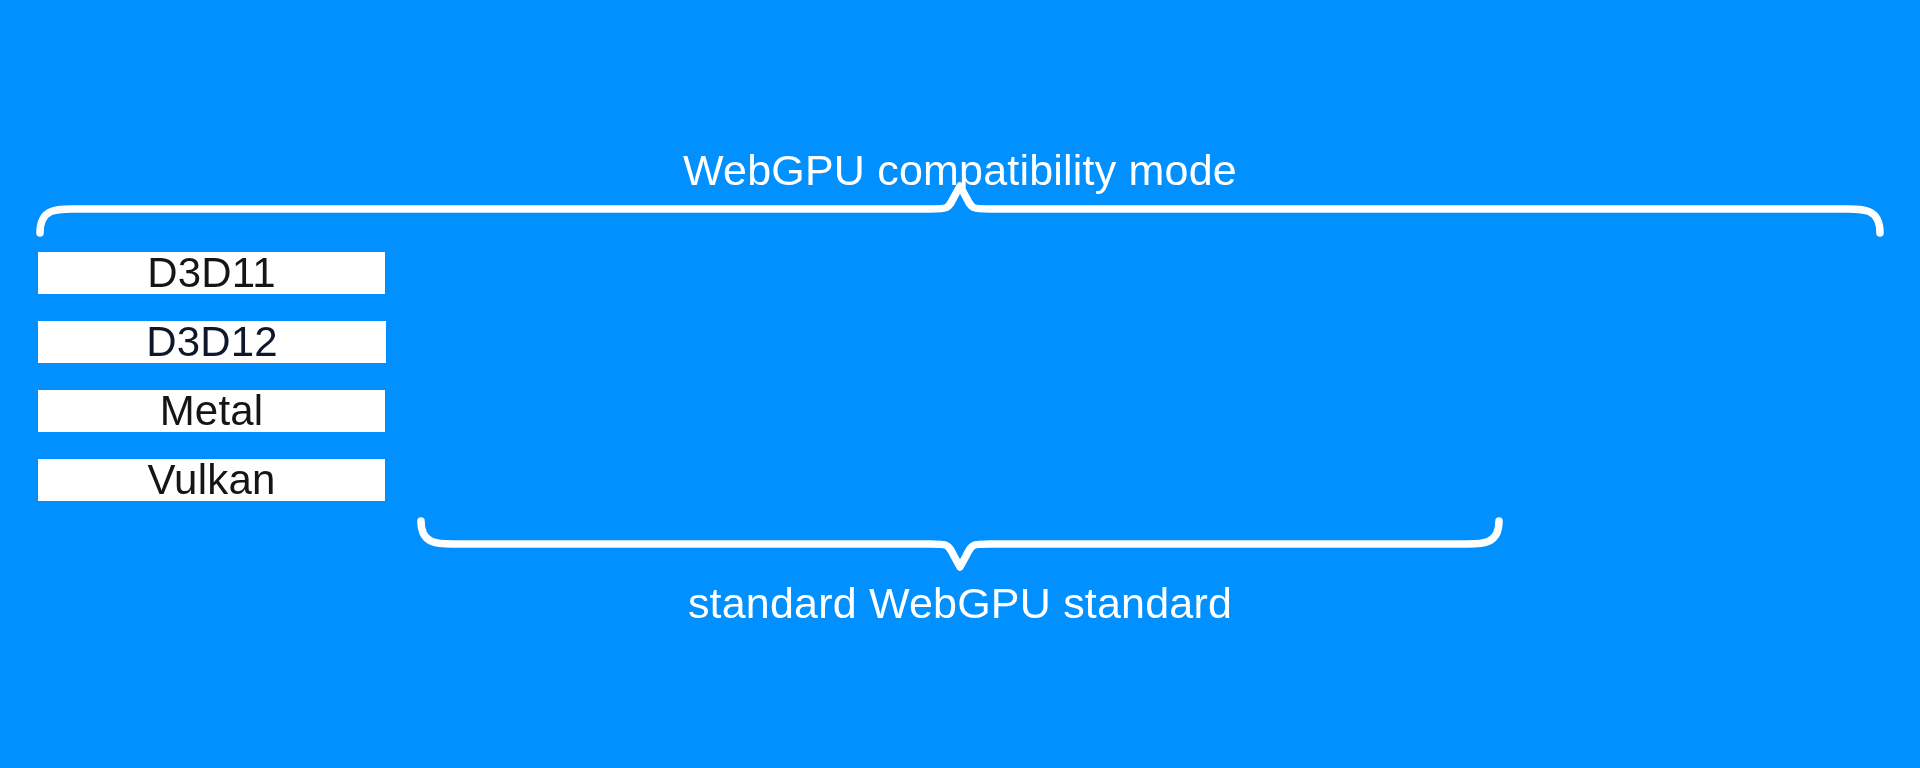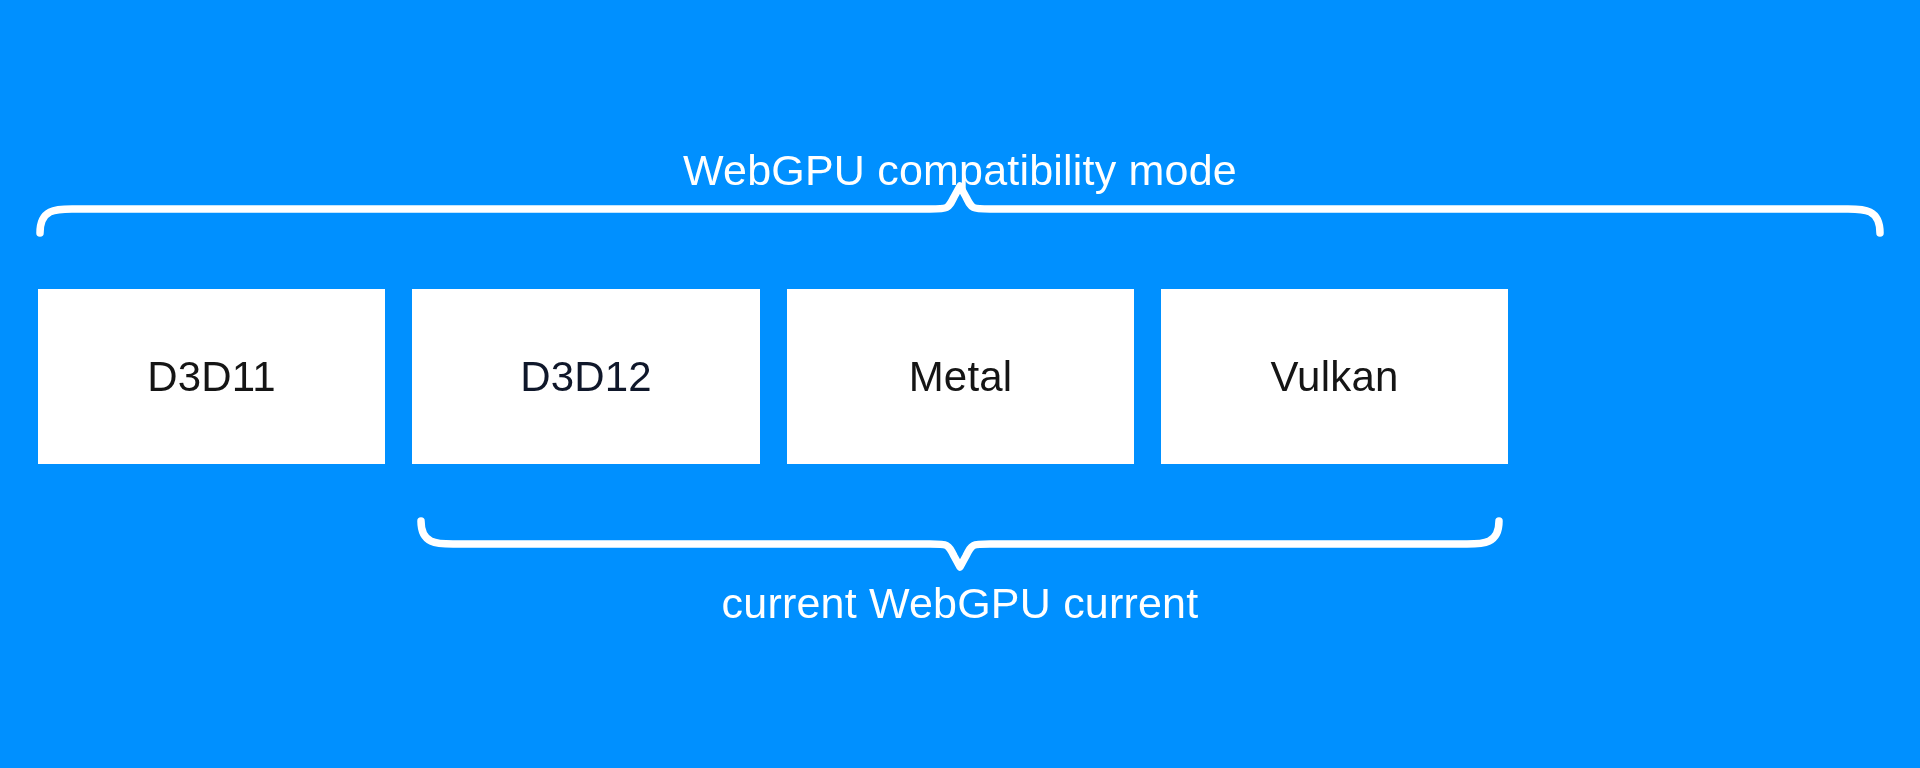--- a/index.html
+++ b/index.html
@@ -49,22 +49,24 @@
   }
 
   
   #api-box-row {
     position: absolute;
     left: 38px;
     top: 289px;
     width: 1844px;
     height: 175px;
     display: flex;
+    flex-direction: column;
     align-items: stretch;
     gap: 27px;
+    justify-content: center;
   }
   .api-box {
     background: #ffffff;
     display: flex;
     align-items: center;
     justify-content: center;
     box-sizing: border-box;
   }
   .api-box-label {
     color: #151515;
@@ -114,15 +116,15 @@
       <span class="api-box-label" style="color: #0f172a;">D3D12</span>
     </div>
     <div class="api-box" style="width: 347px; background: rgb(255, 255, 255);">
       <span class="api-box-label" style="color: rgb(21, 21, 21);">Metal</span>
     </div>
     <div class="api-box" style="width: 347px; background: rgb(255, 255, 255);">
       <span class="api-box-label" style="color: rgb(21, 21, 21);">Vulkan</span>
     </div>
   </div>
 
-  <div class="brace-label" id="bottom-label" style="color: rgb(255, 255, 255);">current WebGPU current</div>
+  <div class="brace-label" id="bottom-label" style="color: rgb(255, 255, 255);">standard WebGPU standard</div>
 
 </div>
 
 </body></html>

